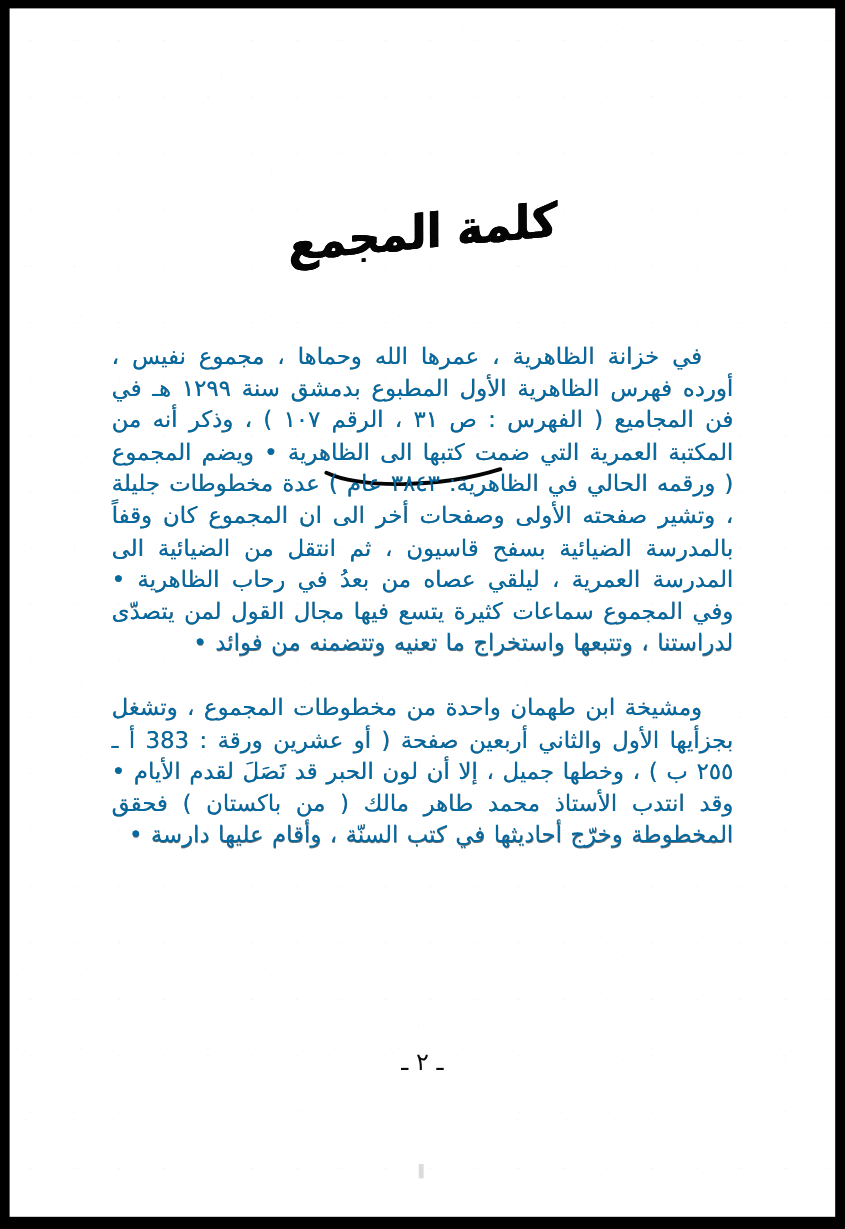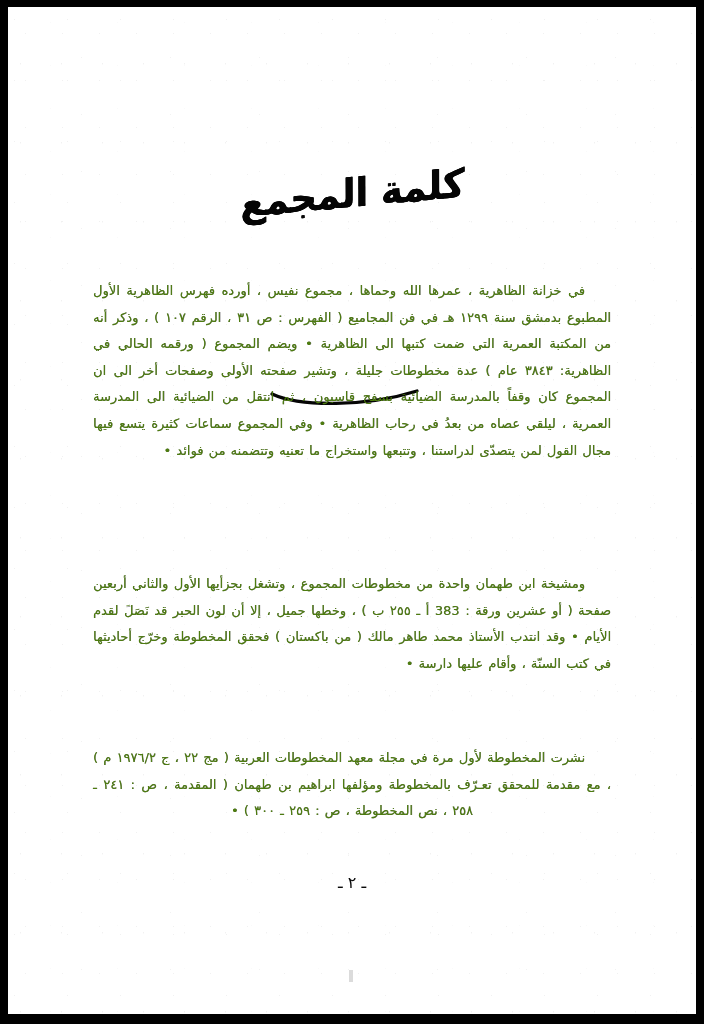--- a/index.html
+++ b/index.html
@@ -87,22 +87,22 @@
     width: 150px;
     height: 20px;
     pointer-events: none;
   }
 
   
   .para {
     position: absolute;
     right: 85px;
     width: 518px;
-    color: #4d7c0f;
-    font-size: 13px;
+    color: #0369a1;
+    font-size: 19px;
     line-height: 26.6px;
     text-align: justify;
     text-align-last: right;
     font-family: "DejaVu Sans", "Liberation Sans", sans-serif;
     letter-spacing: 0px;
     word-spacing: 1px;
     text-shadow: 0.3px 0.15px 0 rgba(0,0,0,0.55);
   }
   .para.indent { text-indent: 26px; }
   .para.last-centered { text-align-last: center; }
@@ -111,21 +111,21 @@
   #para-2 { top: 551px; }
   #para-3 { top: 725px; }
 
   
   #folio {
     position: absolute;
     top: 866px;
     left: 0;
     width: 688px;
     text-align: center;
-    font-size: 16px;
+    font-size: 20px;
     color: #0a0a0a;
     letter-spacing: 2px;
     font-family: "DejaVu Sans", "Liberation Sans", sans-serif;
   }
 
   
   #bleed-mark {
     position: absolute;
     top: 963px;
     left: 341px;
@@ -148,20 +148,19 @@
         <span class="heading-script">كلمة المجمع</span>
         <svg id="heading-swash" viewBox="0 0 150 20" aria-hidden="true">
           <path d="M2 6 C 30 19, 96 19, 147 3" stroke="#050505" stroke-width="3.2" fill="none" stroke-linecap="round"></path>
         </svg>
       </div>
 
       <p class="para indent" id="para-1">في خزانة الظاهرية ، عمرها الله وحماها ، مجموع نفيس ، أورده فهرس الظاهرية الأول المطبوع بدمشق سنة ١٢٩٩ هـ في فن المجاميع ( الفهرس : ص ٣١ ، الرقم ١٠٧ ) ، وذكر أنه من المكتبة العمرية التي ضمت كتبها الى الظاهرية • ويضم المجموع ( ورقمه الحالي في الظاهرية: ٣٨٤٣ عام ) عدة مخطوطات جليلة ، وتشير صفحته الأولى وصفحات أخر الى ان المجموع كان وقفاً بالمدرسة الضيائية بسفح قاسيون ، ثم انتقل من الضيائية الى المدرسة العمرية ، ليلقي عصاه من بعدُ في رحاب الظاهرية • وفي المجموع سماعات كثيرة يتسع فيها مجال القول لمن يتصدّى لدراستنا ، وتتبعها واستخراج ما تعنيه وتتضمنه من فوائد •</p>
 
       <p class="para indent" id="para-2">ومشيخة ابن طهمان واحدة من مخطوطات المجموع ، وتشغل بجزأيها الأول والثاني أربعين صفحة ( أو عشرين ورقة : 383 أ ـ ٢٥٥ ب ) ، وخطها جميل ، إلا أن لون الحبر قد نَصَلَ لقدم الأيام • وقد انتدب الأستاذ محمد طاهر مالك ( من باكستان ) فحقق المخطوطة وخرّج أحاديثها في كتب السنّة ، وأقام عليها دارسة •</p>
 
-      <p class="para indent last-centered" id="para-3">نشرت المخطوطة لأول مرة في مجلة معهد المخطوطات العربية ( مج ٢٢ ، ج ١٩٧٦/٢ م ) ، مع مقدمة للمحقق تعـرّف بالمخطوطة ومؤلفها ابراهيم بن طهمان ( المقدمة ، ص : ٢٤١ ـ ٢٥٨ ، نص المخطوطة ، ص : ٢٥٩ ـ ٣٠٠ ) •</p>
 
       <div id="folio">ـ ٢ ـ</div>
 
       <div id="bleed-mark"></div>
     </div>
   </div>
 </div>
 
 </body></html>

